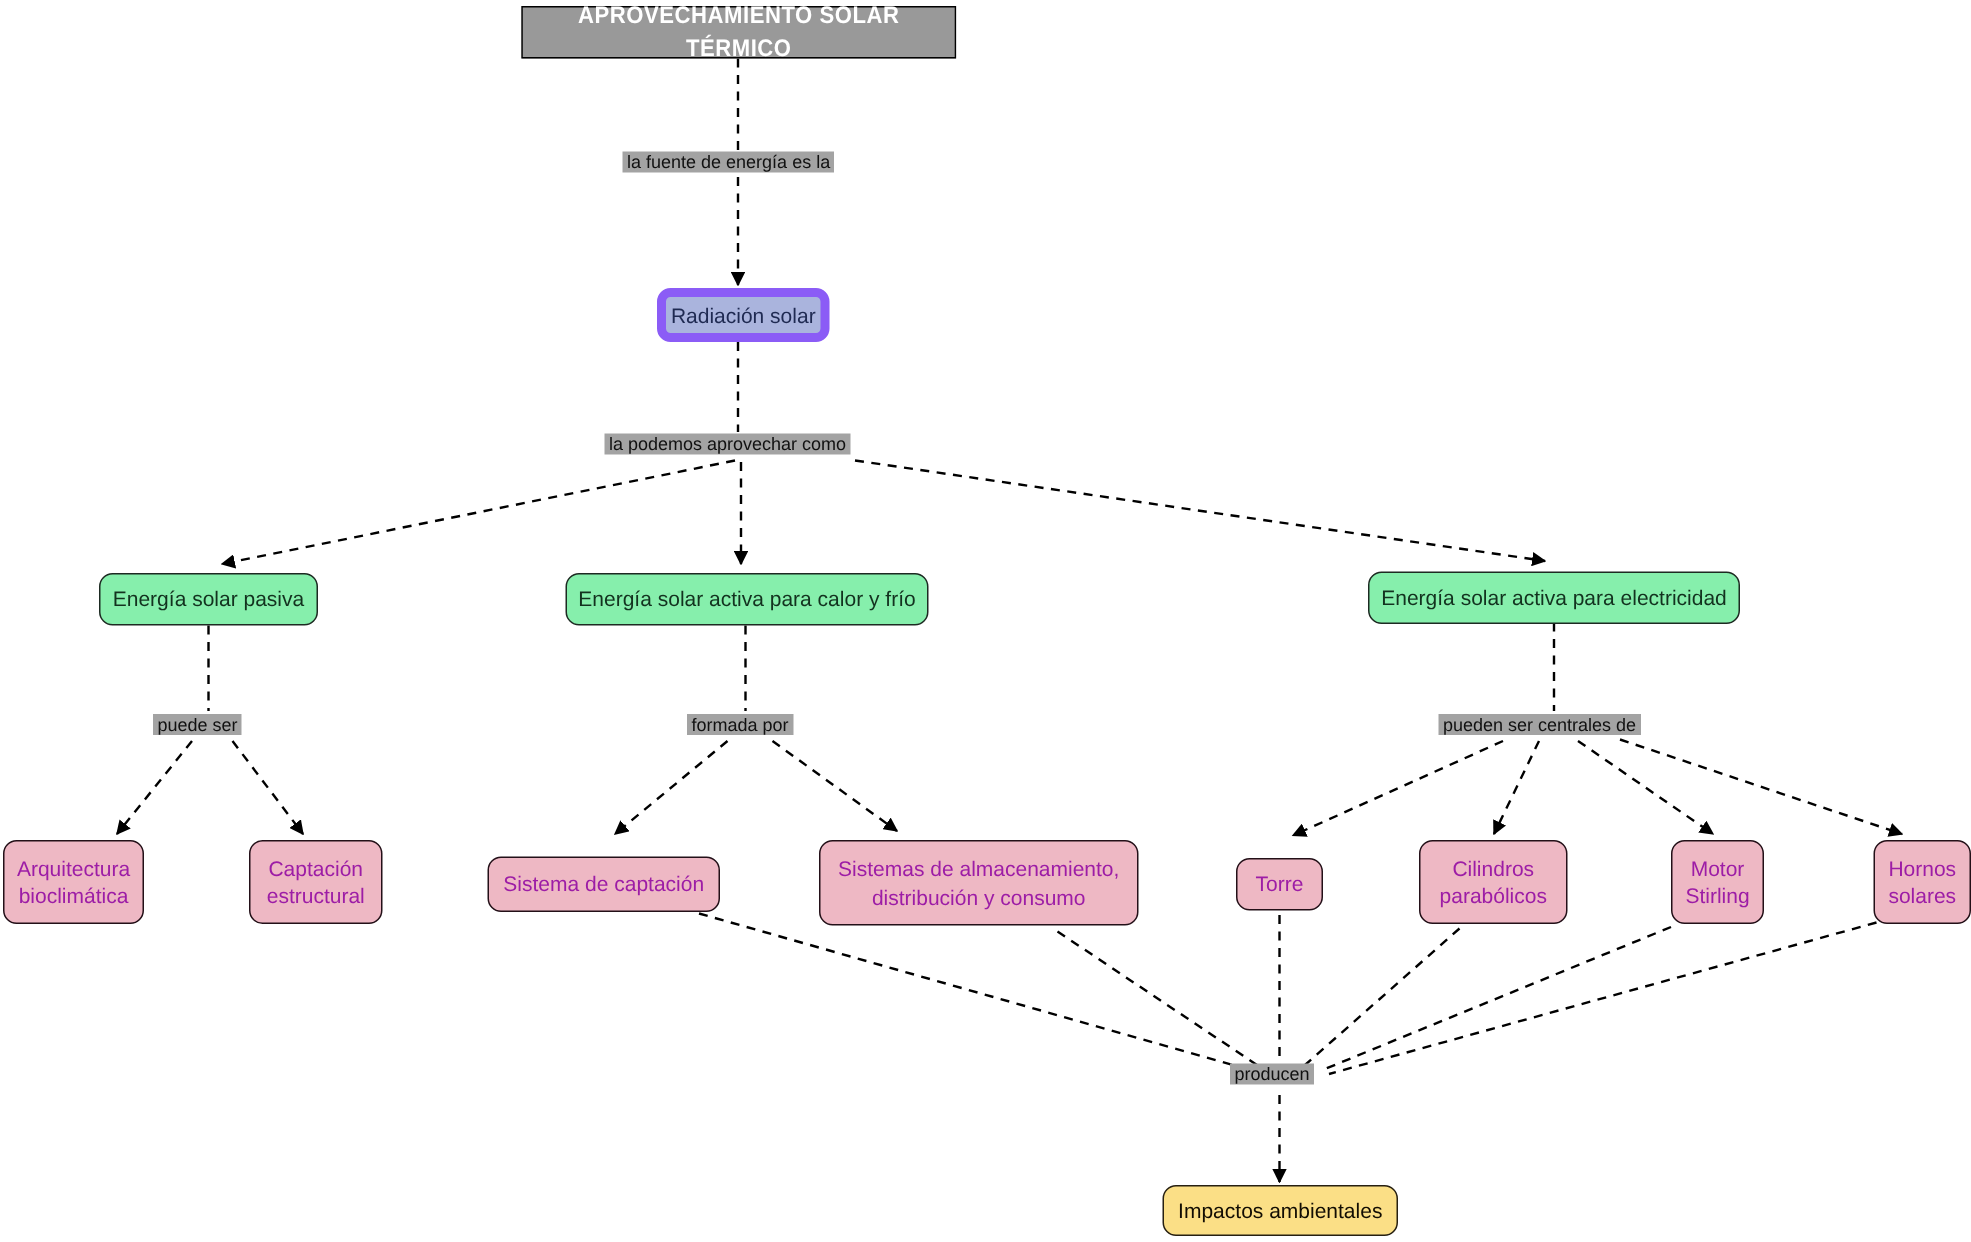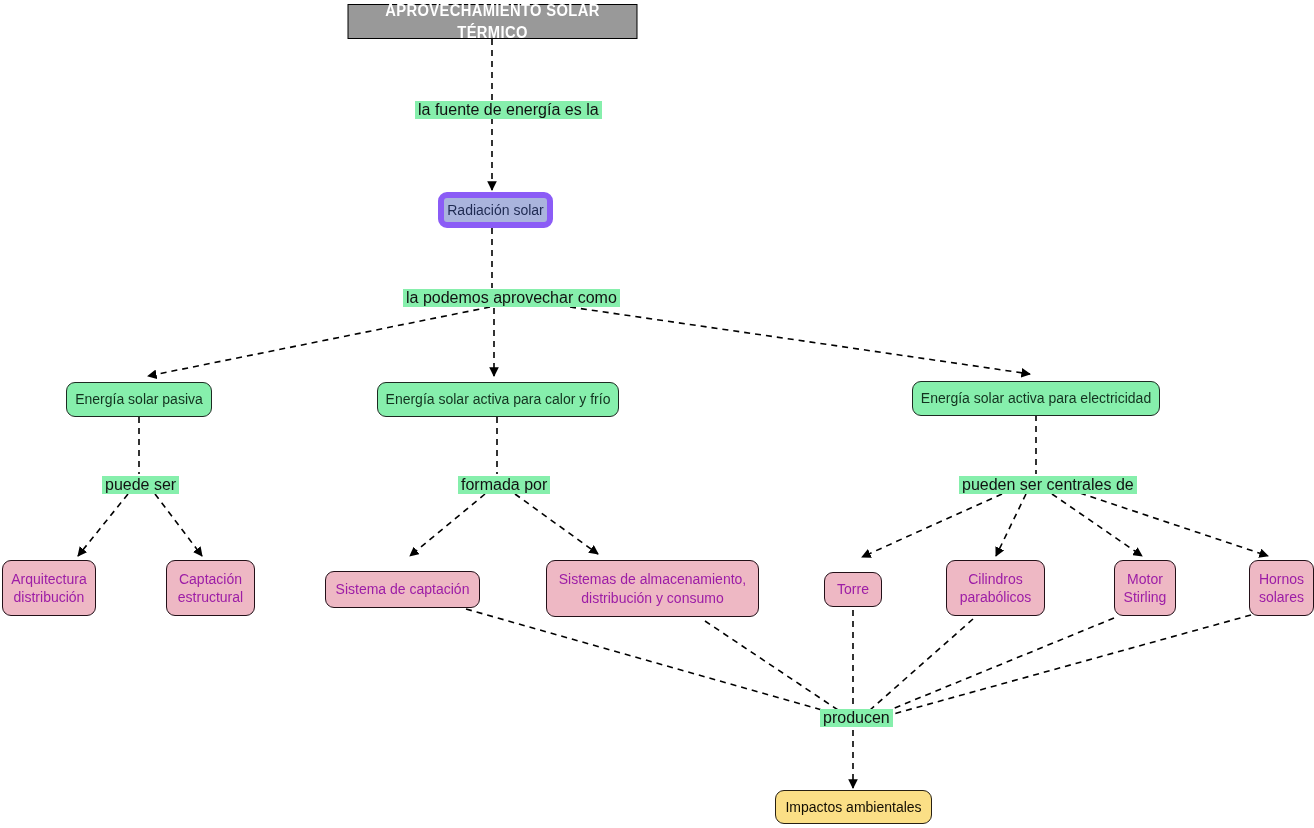--- a/index.html
+++ b/index.html
@@ -83,23 +83,23 @@
     background: #fbdf86;
     border: 1px solid #272012;
     border-radius: 9px;
     color: #120d03;
     font-size: 14px;
   }
 
   
   .link-label {
     position: absolute;
-    font-size: 16px;
+    font-size: 12px;
     color: #111111;
-    background: #86efac;
+    background: #a3a3a3;
     padding: 0 3px;
     white-space: nowrap;
     text-align: center;
   }
 </style>
 </head>
 <body>
 
 <div id="canvas">
 
@@ -151,21 +151,21 @@
 
   <div class="node blue" style="left:438px; top:192px; width:115px; height:36px;">Radiación solar</div>
 
   <div class="node green" style="left:66px; top:382px; width:146px; height:35px;">Energía solar pasiva</div>
 
   <div class="node green" style="left:377px; top:382px; width:242px; height:35px;">Energía solar activa para calor y frío</div>
 
   <div class="node green" style="left:912px; top:381px; width:248px; height:35px;">Energía solar activa para electricidad</div>
 
   <div class="node pink" style="left:2px; top:560px; width:94px; height:56px;">Arquitectura
-distribución</div>
+bioclimática</div>
 
   <div class="node pink" style="left:166px; top:560px; width:89px; height:56px;">Captación
 estructural</div>
 
   <div class="node pink" style="left:325px; top:571px; width:155px; height:37px;">Sistema de captación</div>
 
   <div class="node pink" style="left:546px; top:560px; width:213px; height:57px;text-align:center;">Sistemas de almacenamiento,
 distribución y consumo</div>
 
   <div class="node pink" style="left:824px; top:572px; width:58px; height:35px;text-align:center;">Torre</div>

